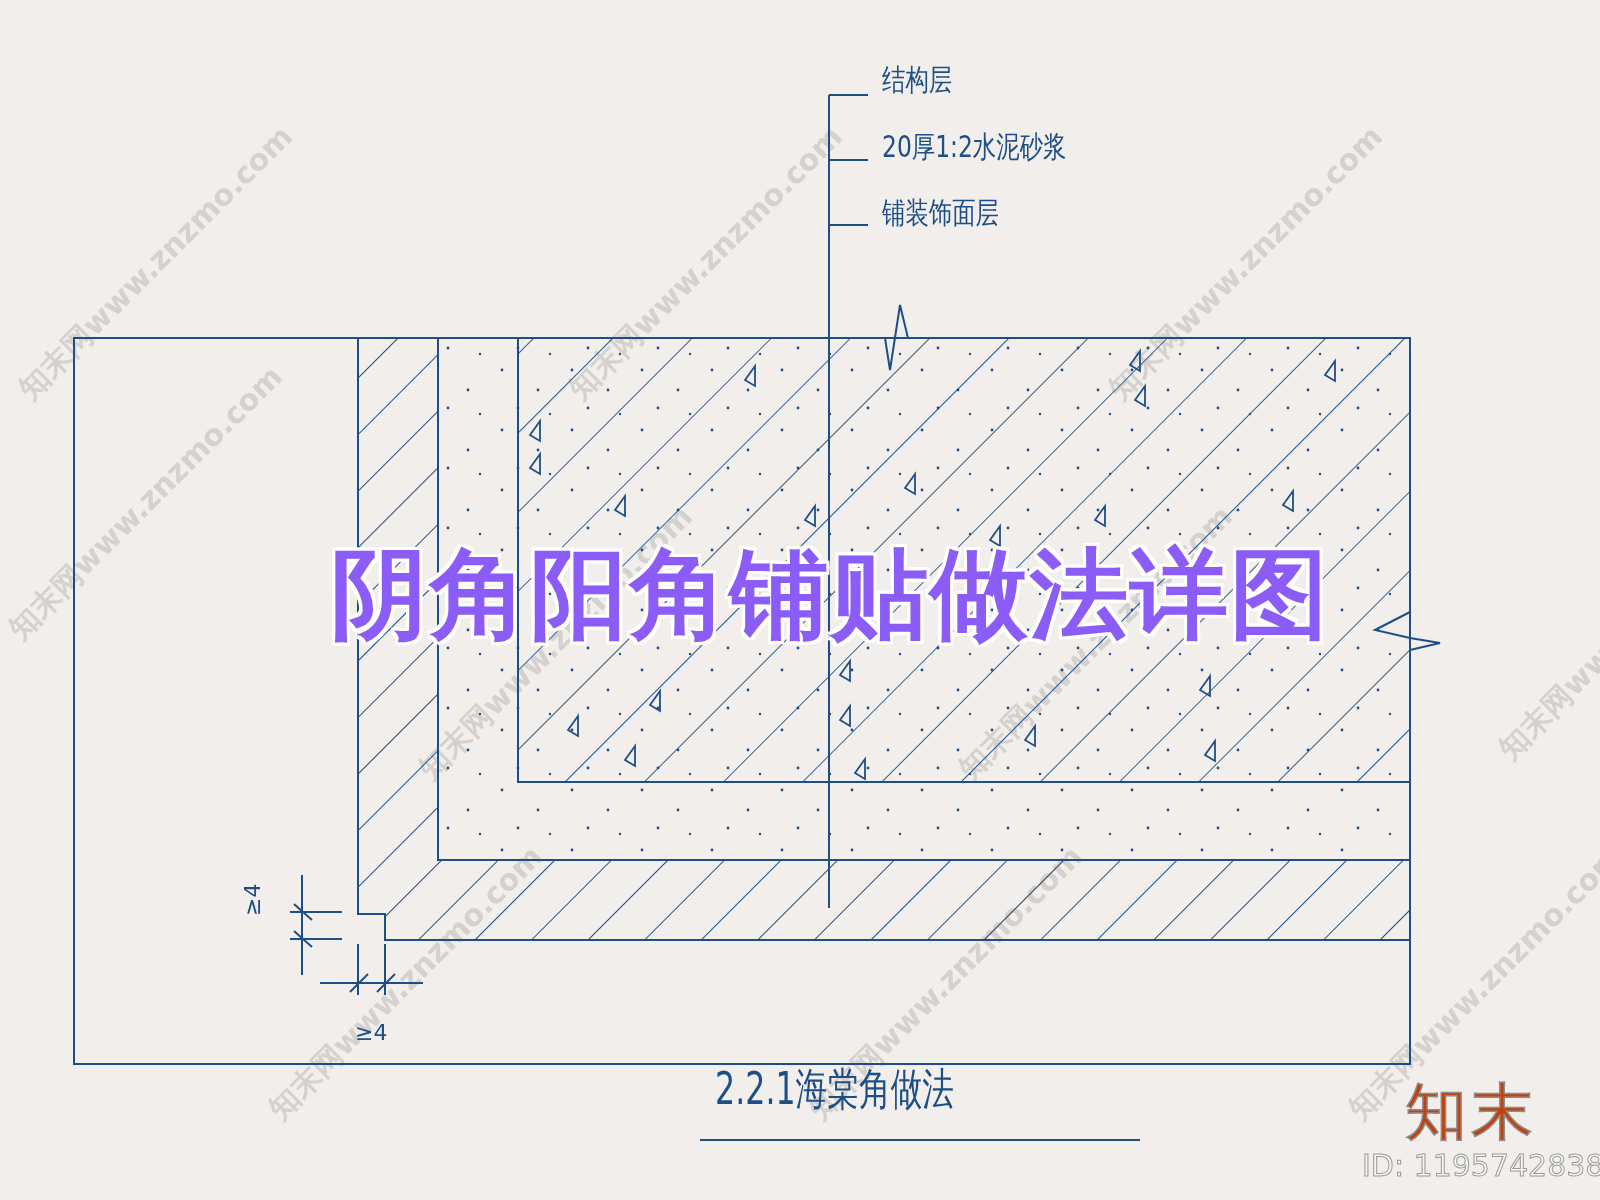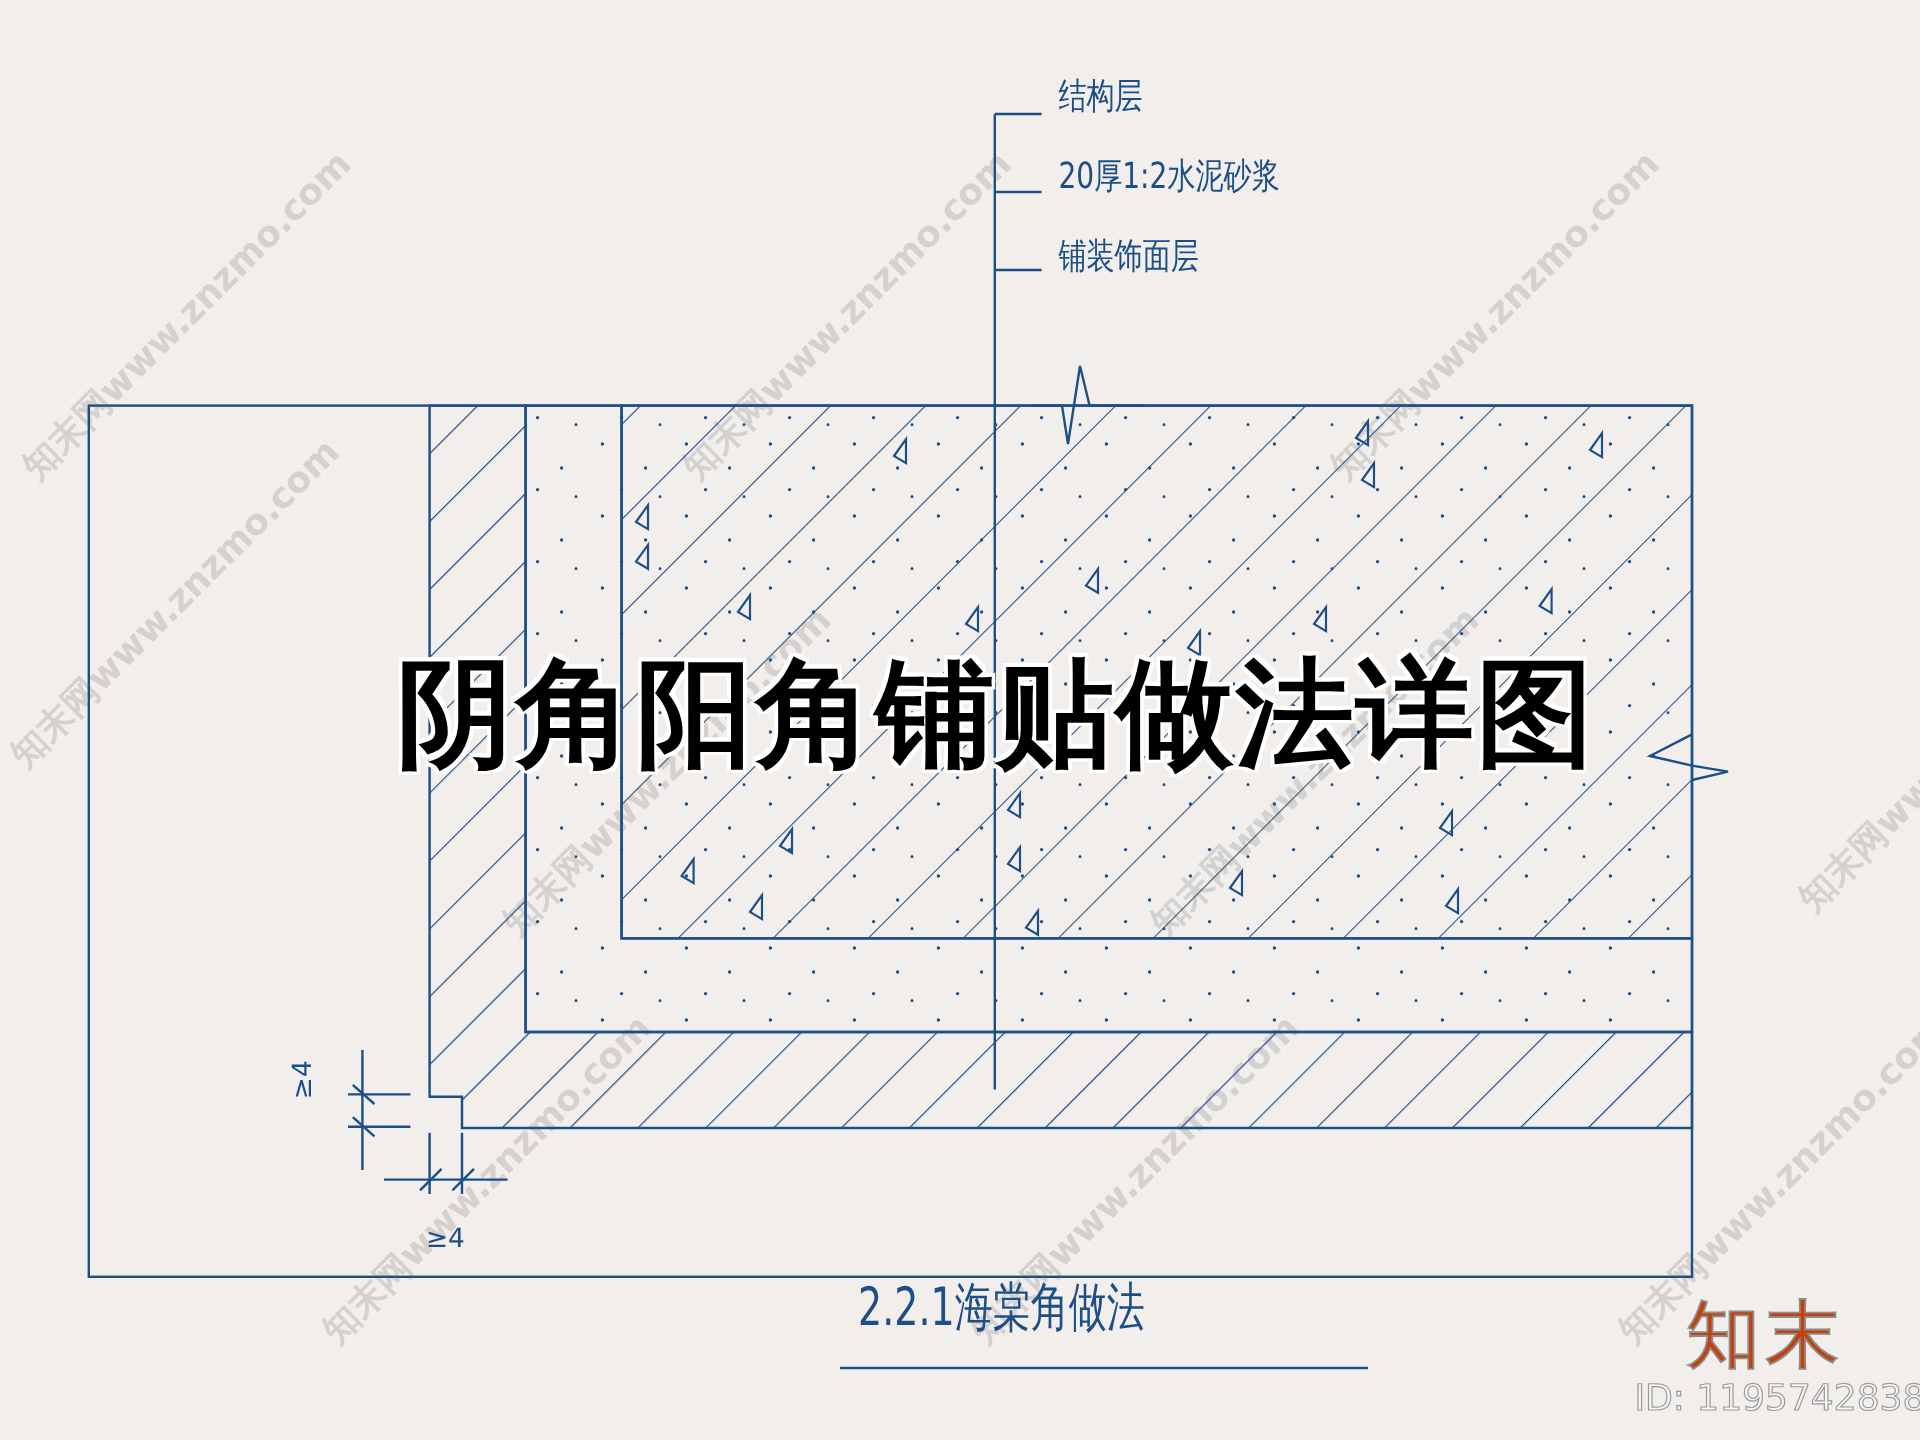--- a/index.html
+++ b/index.html
@@ -1,19 +1,19 @@
 <!DOCTYPE html>
 <html><head>
 <meta charset="utf-8">
 <style>
   html, body { margin:0; padding:0; }
   body { width:1600px; height:1200px; background:#f1eeeb; position:relative; overflow:hidden; font-family:"DejaVu Sans", sans-serif; }
   svg.drawing { position:absolute; left:0; top:0; }
   .label { position:absolute; color:#1d4f86; font-family:"DejaVu Sans", sans-serif; font-size:30px; transform:scaleX(0.78); transform-origin:left center; white-space:nowrap; }
-  .title-banner { position:absolute; left:330px; top:530px; font-family:"DejaVu Sans", sans-serif; font-weight:bold; font-size:98px; color:#000000; letter-spacing:2px; white-space:nowrap;
+  .title-banner { position:absolute; left:330px; top:530px; font-family:"DejaVu Sans", sans-serif; font-weight:bold; font-size:98px; color:#8b5cf6; letter-spacing:2px; white-space:nowrap;
     text-shadow: 3px 3px 0 #fff, -3px -3px 0 #fff, 3px -3px 0 #fff, -3px 3px 0 #fff, 0 3px 0 #fff, 3px 0 0 #fff, -3px 0 0 #fff, 0 -3px 0 #fff; }
   .caption { position:absolute; left:715px; top:1060px; color:#1d4f86; font-size:44px; transform:scaleX(0.72); transform-origin:left center; white-space:nowrap; }
   .brand { position:absolute; left:1405px; top:1070px; font-size:62px; color:#c2410c; -webkit-text-stroke:1.5px #8d8d8d; white-space:nowrap; letter-spacing:4px; }
   .brand-id { position:absolute; left:1362px; top:1148px; font-size:30px; color:#f6f6f6; -webkit-text-stroke:1px #9a9a9a; white-space:nowrap; }
   .dim { position:absolute; color:#1d4f86; font-size:22px; white-space:nowrap; }
   .wm { position:absolute; color:rgba(190,186,182,0.55); font-size:30px; font-weight:bold; white-space:nowrap; transform:rotate(-45deg); transform-origin:left top; }
 </style>
 </head>
 <body>
 

